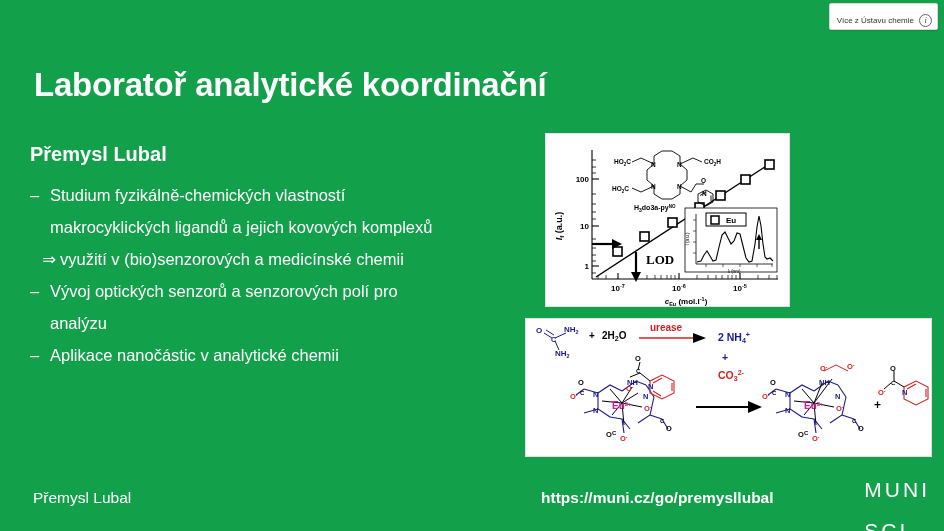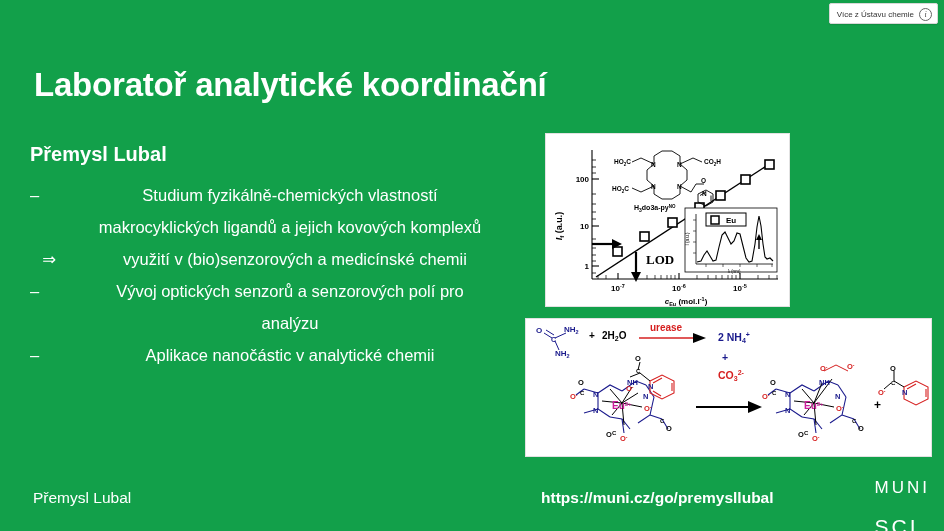--- a/index.html
+++ b/index.html
@@ -19,21 +19,21 @@
   }
 
   
   #source-badge {
     position: absolute;
     top: 3px;
     right: 6px;
     background: #ffffff;
     border: 1px solid #d8d8d8;
     border-radius: 2px;
-    padding: 4px 5px 2px 7px;
+    padding: 10px 5px 2px 7px;
     display: flex;
     align-items: center;
     gap: 5px;
     font-size: 8px;
     color: #333333;
     line-height: 1;
     box-shadow: 0 1px 1px rgba(0,0,0,0.12);
   }
   #source-badge .info-circle {
     width: 11px;
@@ -93,21 +93,20 @@
     text-align: left;
   }
   .bullet-row .marker.indent {
     width: 26px;
     flex: 0 0 26px;
     text-align: right;
     padding-right: 4px;
   }
   .bullet-row .btext {
     flex: 1 1 auto;
-    text-align: center;
   }
 
   
   #figure-top {
     position: absolute;
     left: 545px;
     top: 133px;
     width: 243px;
     height: 172px;
     background: #ec4899;
@@ -148,21 +147,21 @@
   #footer-url { left: 541px; font-weight: bold; }
   #muni-logo {
     position: absolute;
     right: 14px;
     top: 6px;
     color: #ffffff;
     text-align: left;
     line-height: 1;
   }
   #muni-logo .logo-top {
-    font-size: 17px;
+    font-size: 21px;
     letter-spacing: 3px;
     font-weight: normal;
     font-family: "Liberation Sans Narrow", "Liberation Sans", sans-serif;
   }
   #muni-logo .logo-bottom {
     font-size: 21px;
     letter-spacing: 3px;
     margin-top: 20px;
     font-family: Liberation Sans, sans-serif;
   }

